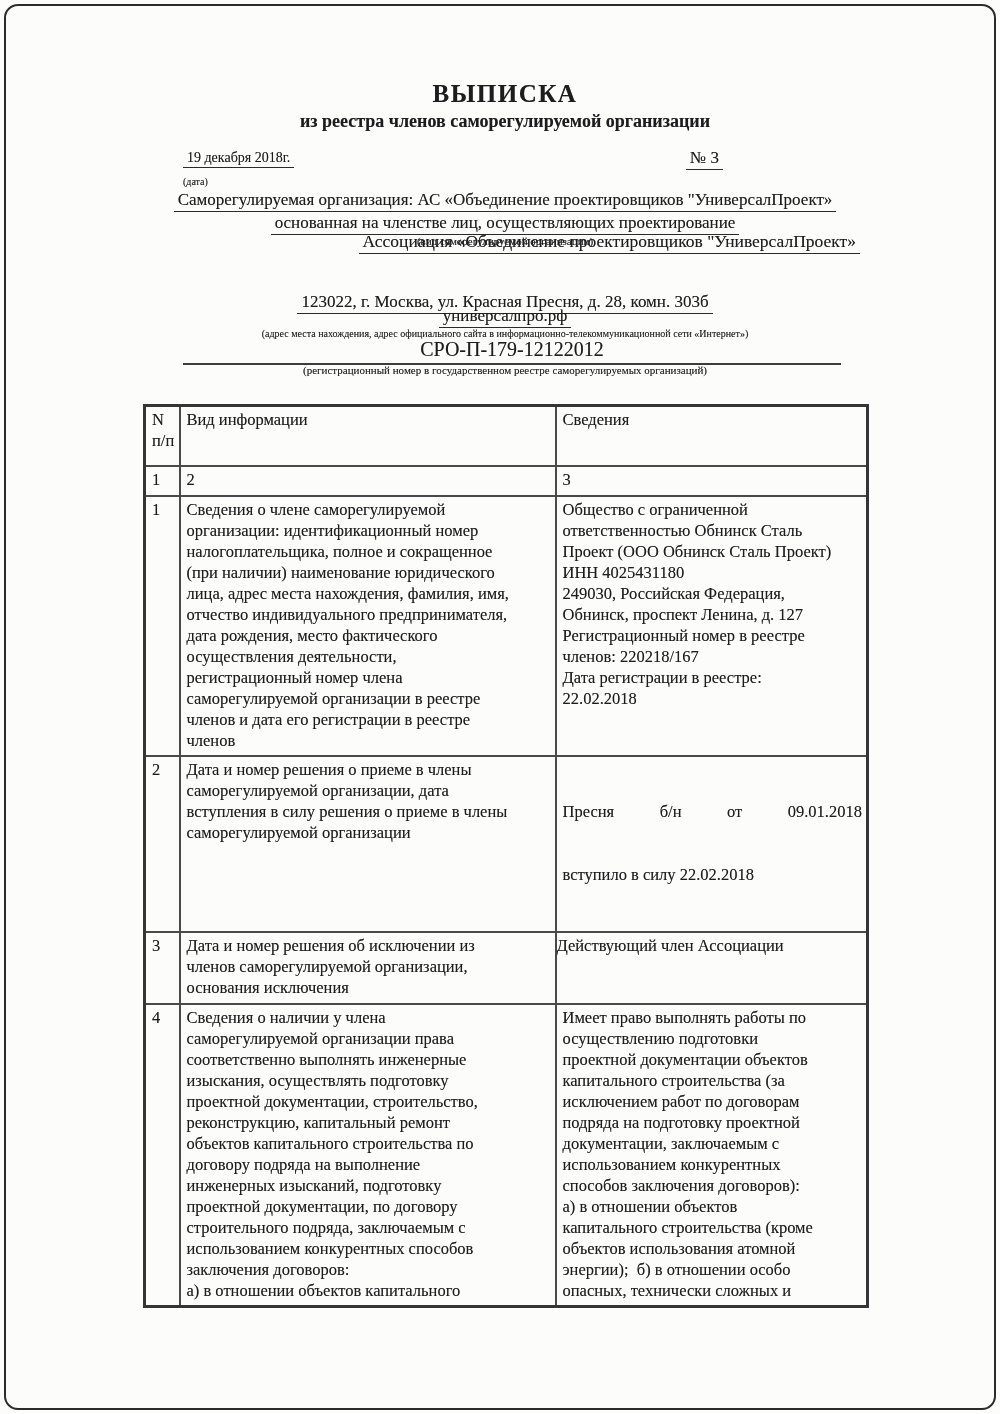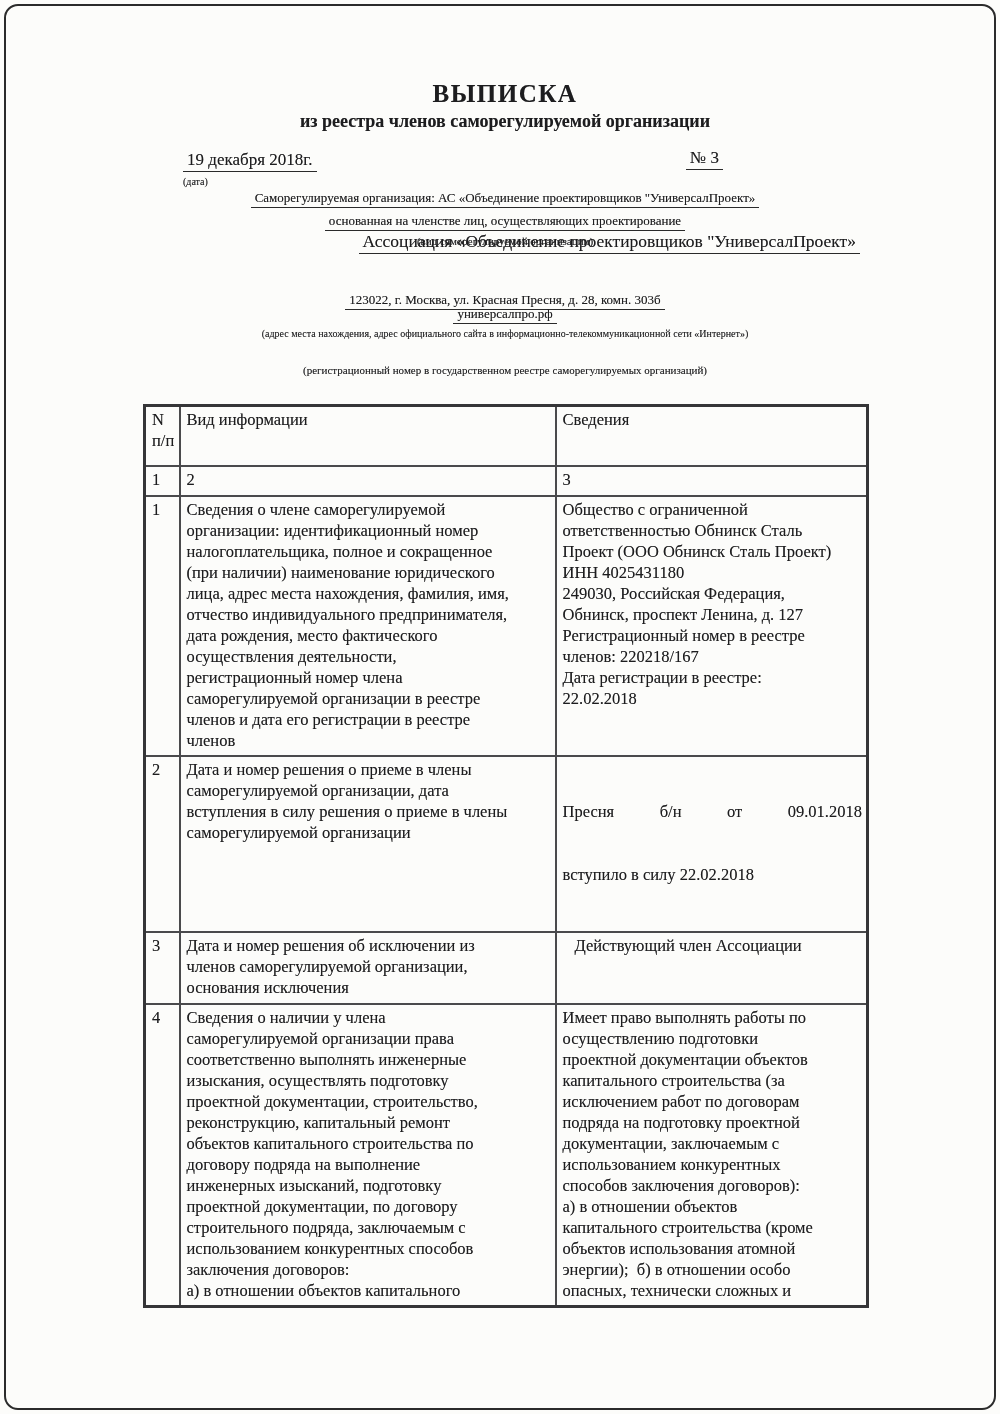--- a/index.html
+++ b/index.html
@@ -11,29 +11,29 @@
   }
   .frame{
     position:absolute;inset:4px;border:2px solid #2b2b2b;border-radius:14px;
     pointer-events:none;
   }
   .hdr{position:absolute;left:150px;width:710px;text-align:center;}
   .abs{position:absolute;}
   .title{font-size:25px;font-weight:bold;letter-spacing:1.5px;}
   .subtitle{font-size:18px;font-weight:bold;}
   .u{border-bottom:1.5px solid #2a2a2a;padding:0 4px 1px 4px;display:inline-block;}
-  .line17{font-size:13px;}
+  .line17{font-size:17px;}
   .line18{font-size:17.5px;}
   .cap{font-size:11px;color:#242426;}
   .cap10{font-size:10px;color:#242426;}
   .regnum-box{
     position:absolute;left:183px;top:338px;width:658px;text-align:center;
     border-bottom:2px solid #3c3c3e;padding-bottom:2px;font-size:20px;
   }
-  .datefield{position:absolute;left:183px;top:150px;font-size:17px;}
+  .datefield{position:absolute;left:183px;top:150px;font-size:14px;}
   .numfield{position:absolute;left:686px;top:148px;font-size:17px;}
   table.main{
     position:absolute;left:143px;top:404px;width:723px;
     border-collapse:collapse;table-layout:fixed;
     border:3px solid #353537;
   }
   table.main td{
     border:2px solid #4a4a4c;vertical-align:top;
     font-size:16.5px;line-height:21px;
     padding:2px 4px 4px 6px;
@@ -65,20 +65,21 @@
   <div class="hdr abs line17" style="top:190px;"><span class="u">Саморегулируемая организация: АС «Объединение проектировщиков "УниверсалПроект»</span></div>
   <div class="hdr abs line17" style="top:213px;"><span class="u">основанная на членстве лиц, осуществляющих проектирование</span></div>
   <div class="hdr abs cap" style="top:235px;">(вид саморегулируемой организации)</div>
 
   <div class="hdr abs line18" style="top:231px;text-align:right;"><span class="u">Ассоциация «Объединение проектировщиков "УниверсалПроект»</span></div>
 
   <div class="hdr abs line17" style="top:292px;"><span class="u">123022, г. Москва, ул. Красная Пресня, д. 28, комн. 303б</span></div>
   <div class="hdr abs line17" style="top:306px;"><span class="u">универсалпро.рф</span></div>
   <div class="hdr abs cap10" style="top:328px;">(адрес места нахождения, адрес официального сайта в информационно-телекоммуникационной сети «Интернет»)</div>
 
+  <div class="regnum-box">СРО-П-179-12122012</div>
   <div class="hdr abs cap" style="top:364px;">(регистрационный номер в государственном реестре саморегулируемых организаций)</div>
 
   <table class="main">
     <colgroup>
         <col style="width:35px">
         <col style="width:376px">
         <col style="width:312px">
       </colgroup>
     <tbody>
         <tr>
@@ -131,21 +132,21 @@
           <span>09.01.2018</span>
         </div>
         <div>вступило в силу 22.02.2018</div>
       </td>
     </tr>
     <tr>
       <td class="rnum r3">3</td>
       <td class="r3">Дата и номер решения об исключении из
 членов саморегулируемой организации,
 основания исключения</td>
-      <td class="r3" style="padding-left:18px;">Действующий член Ассоциации</td>
+      <td class="r3" style="padding-left:0;">Действующий член Ассоциации</td>
     </tr>
     <tr>
       <td class="rnum">4</td>
       <td>Сведения о наличии у члена
 саморегулируемой организации права
 соответственно выполнять инженерные
 изыскания, осуществлять подготовку
 проектной документации, строительство,
 реконструкцию, капитальный ремонт
 объектов капитального строительства по

